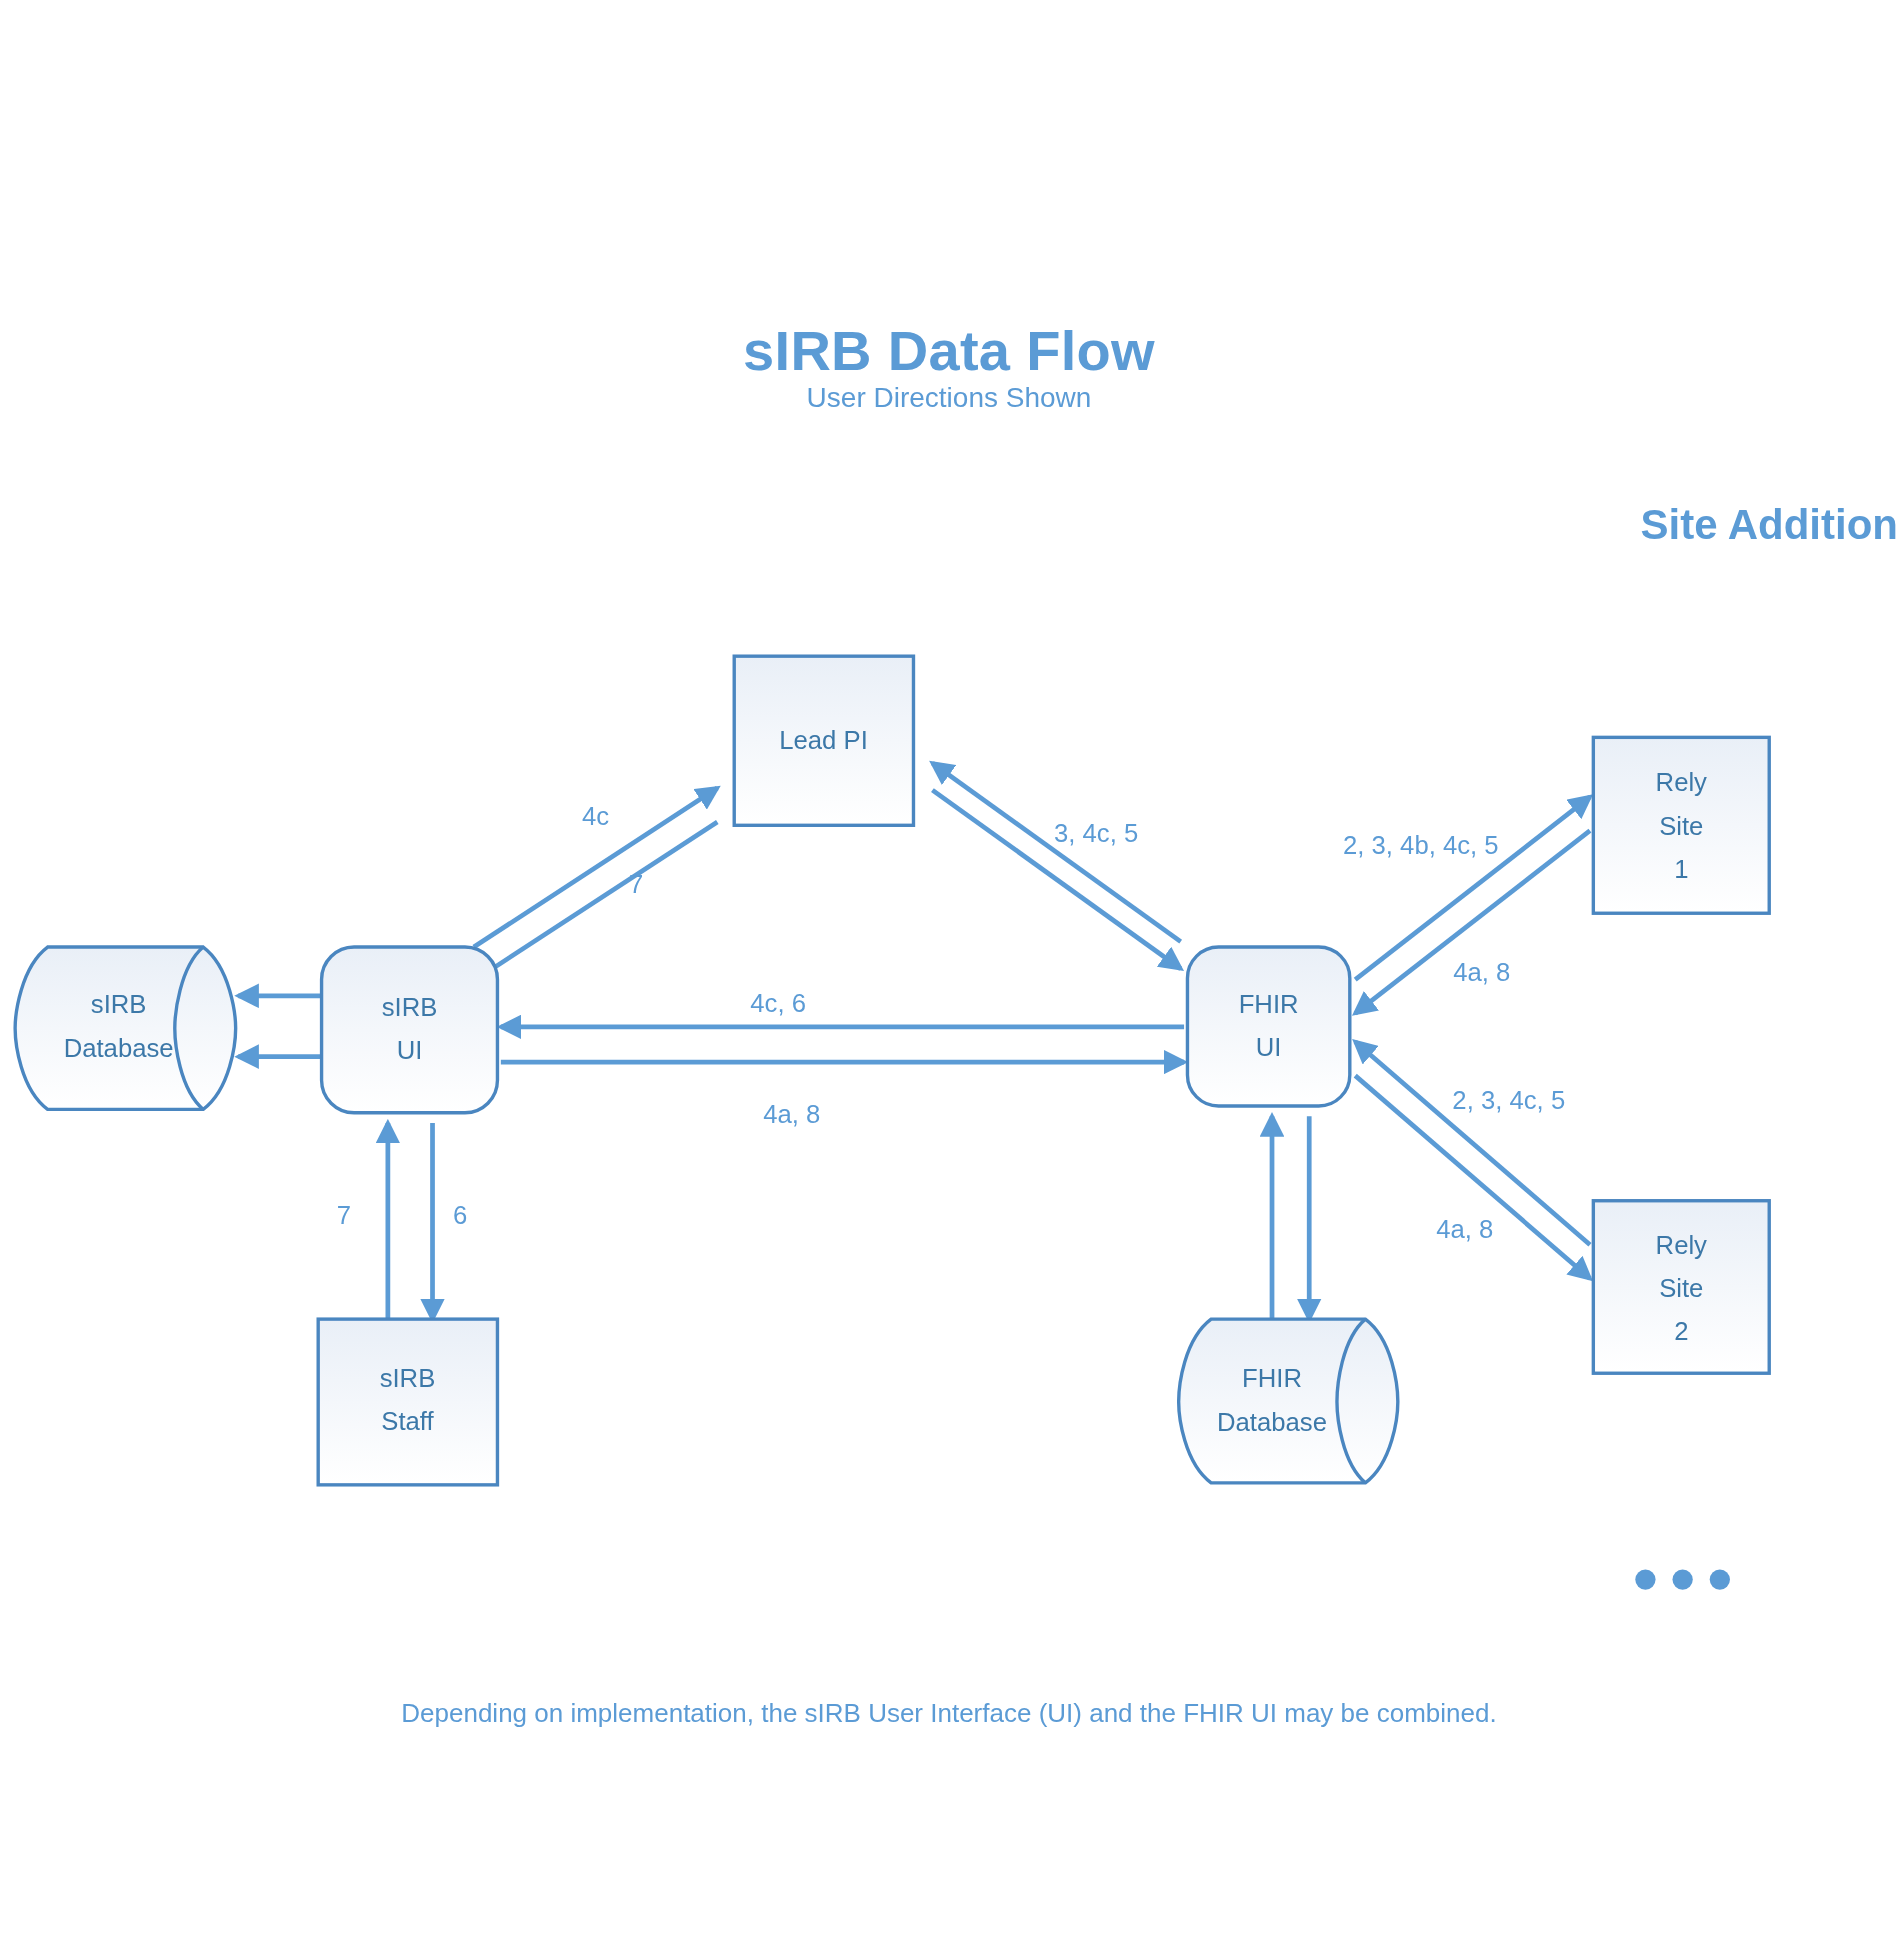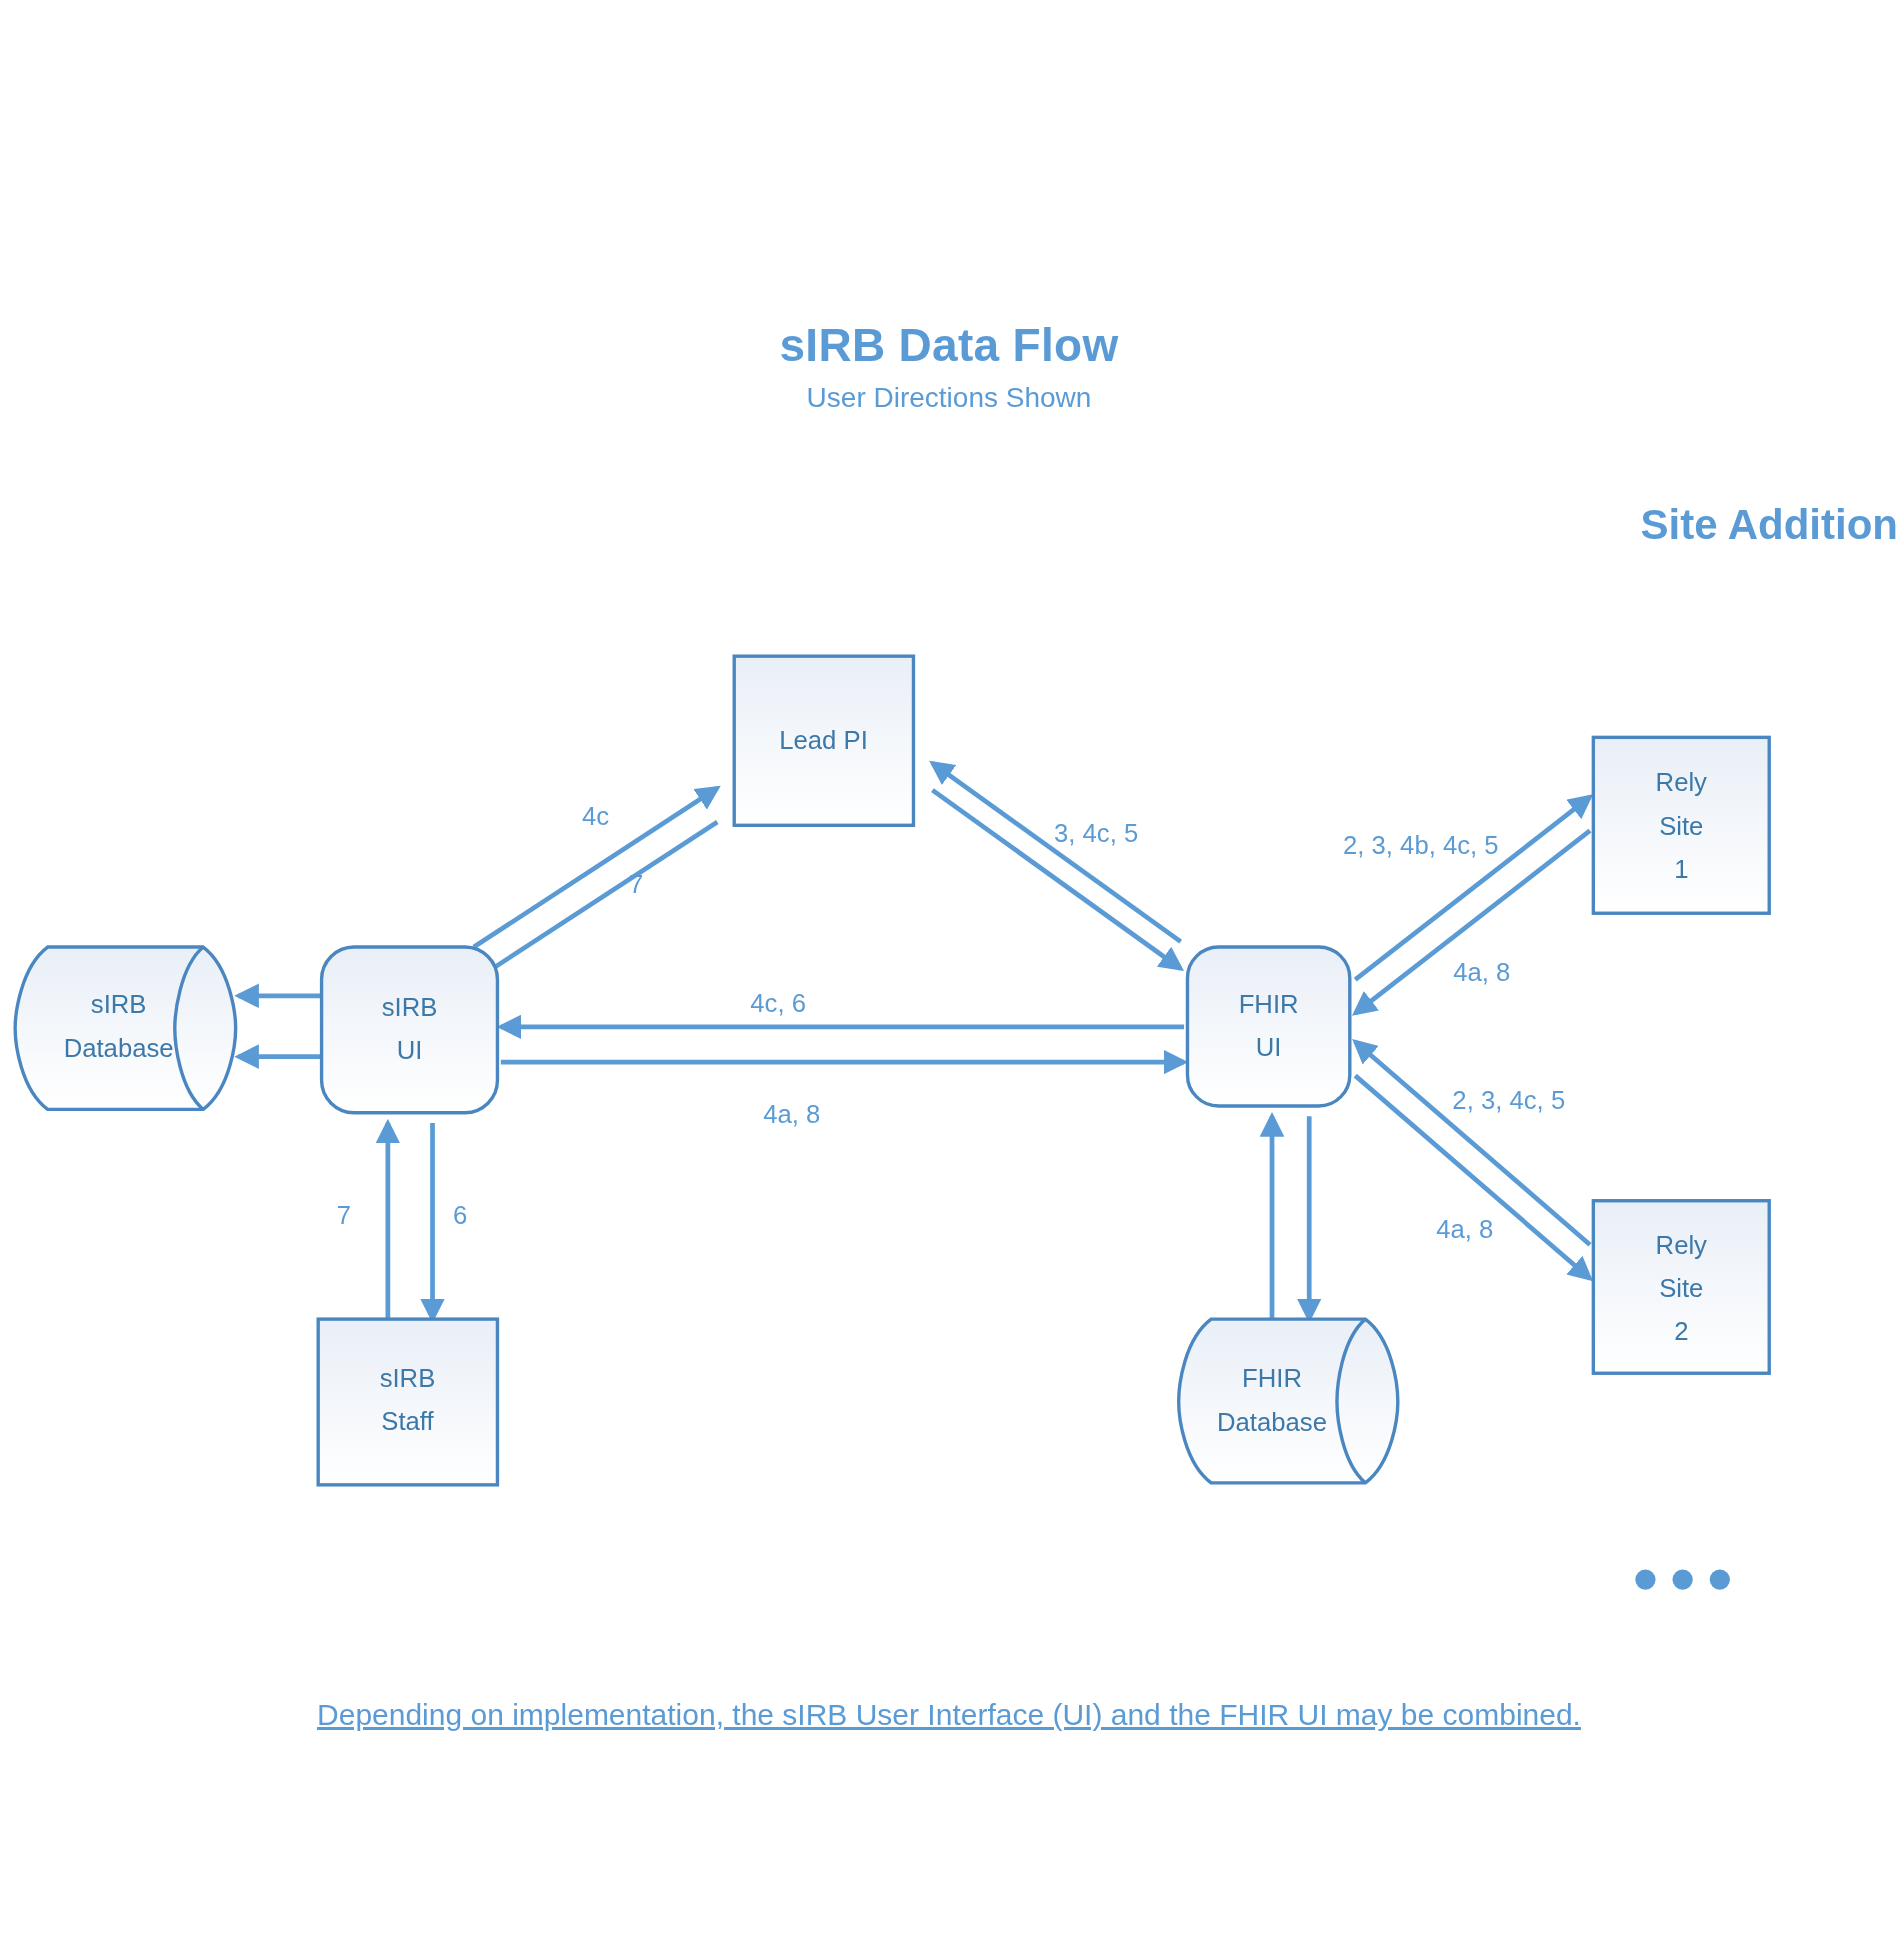--- a/index.html
+++ b/index.html
@@ -22,40 +22,39 @@
   }
   .titleblock {
     position: absolute;
     left: 0;
     width: 1898px;
     text-align: center;
     color: #5b9bd5;
   }
   #main-title {
     top: 318px;
-    font-size: 46px;
+    font-size: 56px;
     font-weight: bold;
     letter-spacing: 0.3px;
   }
   #subtitle {
     top: 382px;
     font-size: 28px;
     font-weight: normal;
   }
   #section-title {
     top: 501px;
     font-size: 42px;
     font-weight: bold;
     text-align: right;
   }
   #footer-note {
     top: 1698px;
-    font-size: 30px;
+    font-size: 26px;
     color: #5b9bd5;
-    text-decoration: underline;
   }
   svg { display: block; }
   .node-label {
     fill: #3c78a8;
     font-family: "Liberation Sans", sans-serif;
     font-size: 38px;
     text-anchor: middle;
     dominant-baseline: middle;
   }
   .edge-label {

